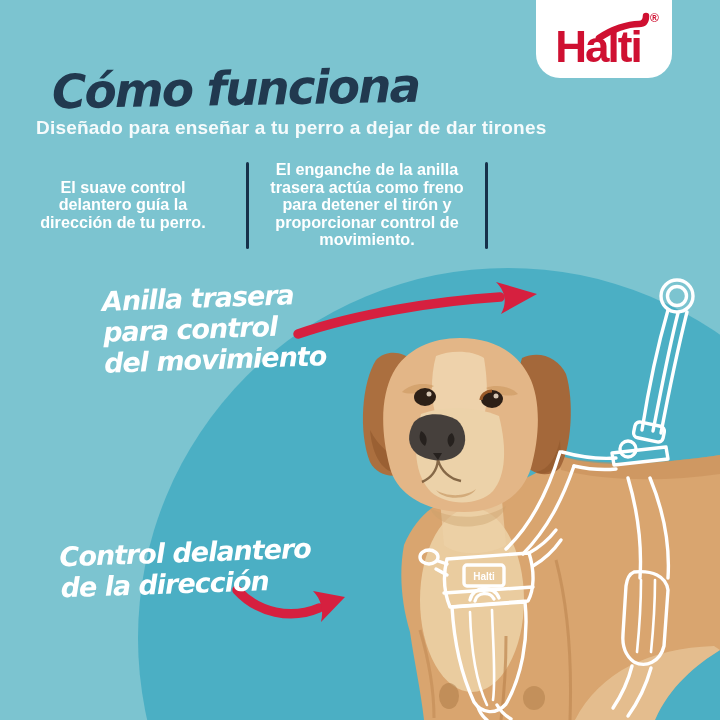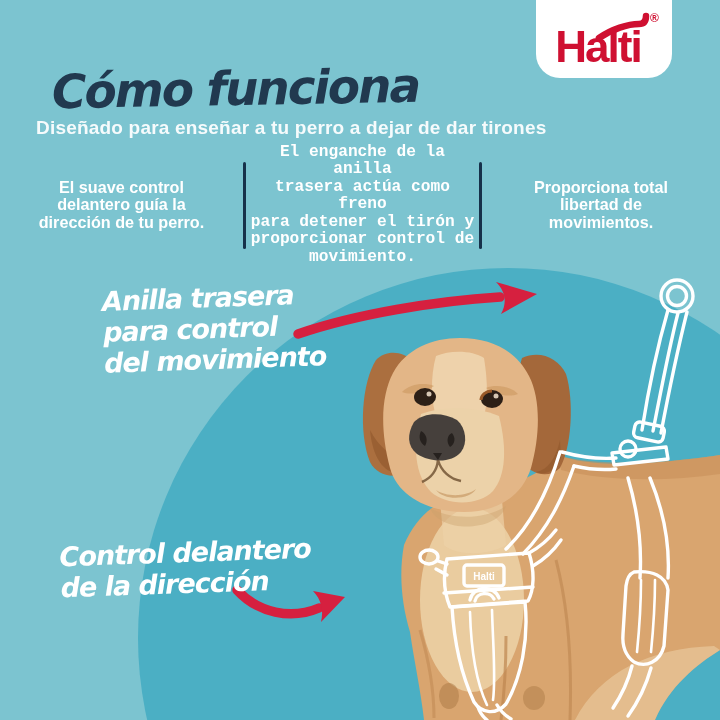--- a/index.html
+++ b/index.html
@@ -30,21 +30,21 @@
   
   .features{
     position:absolute;left:0;top:156px;width:720px;height:98px;
     display:flex;align-items:center;
   }
   .feature{
     text-align:center;color:#ffffff;font-weight:700;
     font-size:16.2px;line-height:1.08;white-space:pre-line;
   }
   .feature.f1{width:246px;}
-  .feature.f2{width:236px;font-family:Liberation Mono, monospace;}
+  .feature.f2{width:236px;}
   .feature.f3{width:241px;}
   .divider{width:3px;height:87px;background:#16314a;border-radius:2px;}
   
   .annotation{
     position:absolute;color:#ffffff;
     font-family:"DejaVu Sans",sans-serif;
     font-style:italic;font-weight:800;
     font-size:27px;line-height:1.14;letter-spacing:-1px;
     white-space:pre-line;transform:rotate(-2deg);
   }
@@ -200,23 +200,20 @@
     <div class="feature f1">El suave control
 delantero guía la
 dirección de tu perro.</div>
     <div class="divider"></div>
     <div class="feature f2">El enganche de la anilla
 trasera actúa como freno
 para detener el tirón y
 proporcionar control de
 movimiento.</div>
     <div class="divider"></div>
-    <div class="feature f3">Proporciona total
-libertad de
-movimientos.</div>
   </div>
 
   <div class="annotation rear">Anilla trasera
 para control
 del movimiento</div>
   <div class="annotation front">Control delantero
 de la dirección</div>
 
 </div>
 

